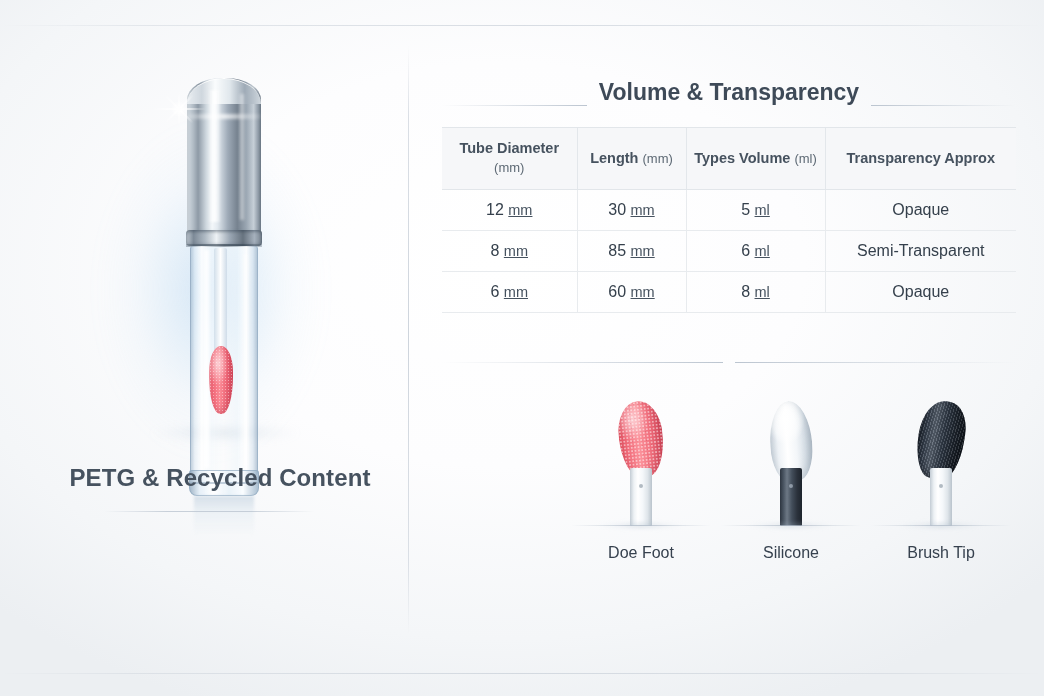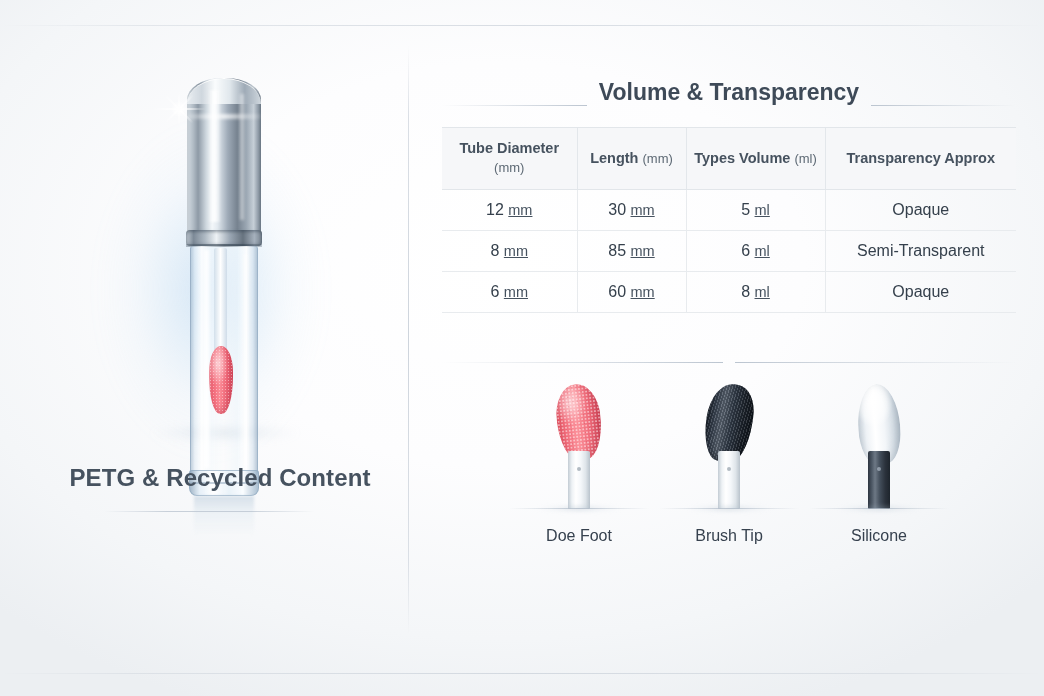--- a/index.html
+++ b/index.html
@@ -255,22 +255,22 @@
   }
   #spec-table tbody td + td { border-left:1px solid #e8ebee; }
   #spec-table tbody td .unit { font-size:14.5px; color:#46525f;text-decoration:underline; }
   #spec-table col.c1 { width:135px; }
   #spec-table col.c2 { width:109px; }
   #spec-table col.c3 { width:139px; }
   #spec-table col.c4 { width:191px; }
 
   
   #applicators {
-    position:absolute; left:34px; top:384px; width:574px;
-    display:flex; justify-content:center; align-items:flex-end;
+    position:absolute; left:34px; top:401px; width:574px;
+    display:flex; justify-content:flex-end; align-items:flex-end;
   }
   .applicator { position:relative; width:150px; text-align:center; }
   .applicator-art { position:relative; height:125px; }
 
   .app-tip  { position:absolute; left:50%; top:0; transform:translateX(-50%); }
   .app-stem { position:absolute; left:50%; bottom:0; transform:translateX(-50%); width:22px; height:58px; }
 
   .stem-light {
     border-radius:2px 2px 1px 1px;
     background:linear-gradient(to right,
@@ -508,38 +508,38 @@
             <div class="stem-dot on-light"></div>
           </div>
           <div class="app-shadow"></div>
           <div class="app-baseline"></div>
         </div>
         <div class="applicator-label">Doe Foot</div>
       </div>
 
       <div class="applicator">
         <div class="applicator-art">
+          <div class="app-tip" id="tip-silicone"></div>
+          <div class="app-stem stem-dark">
+            <div class="stem-dot on-dark"></div>
+          </div>
+          <div class="app-shadow"></div>
+          <div class="app-baseline"></div>
+        </div>
+        <div class="applicator-label">Silicone</div>
+      </div>
+
+      <div class="applicator">
+        <div class="applicator-art">
           <div class="app-tip" id="tip-brush"></div>
           <div id="tip-brush-bristles"></div>
           <div class="app-stem stem-light">
             <div class="stem-dot on-light"></div>
           </div>
           <div class="app-shadow"></div>
           <div class="app-baseline"></div>
         </div>
         <div class="applicator-label">Brush Tip</div>
       </div>
 
-      <div class="applicator">
-        <div class="applicator-art">
-          <div class="app-tip" id="tip-silicone"></div>
-          <div class="app-stem stem-dark">
-            <div class="stem-dot on-dark"></div>
-          </div>
-          <div class="app-shadow"></div>
-          <div class="app-baseline"></div>
-        </div>
-        <div class="applicator-label">Silicone</div>
-      </div>
-
     </div>
   </div>
 </div>
 
 </body></html>

